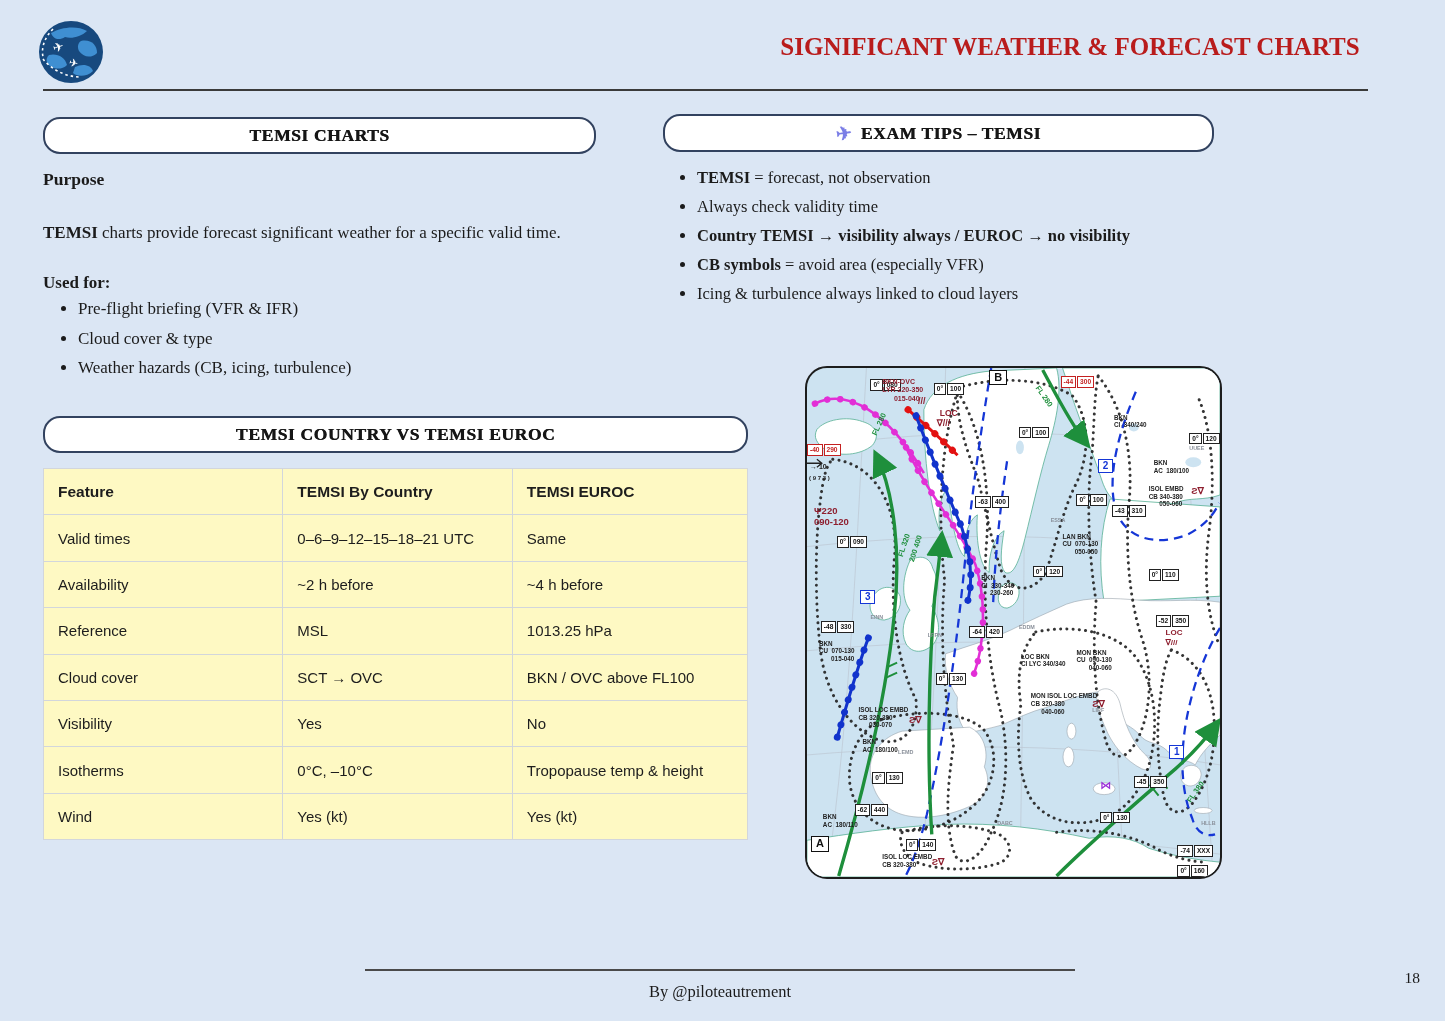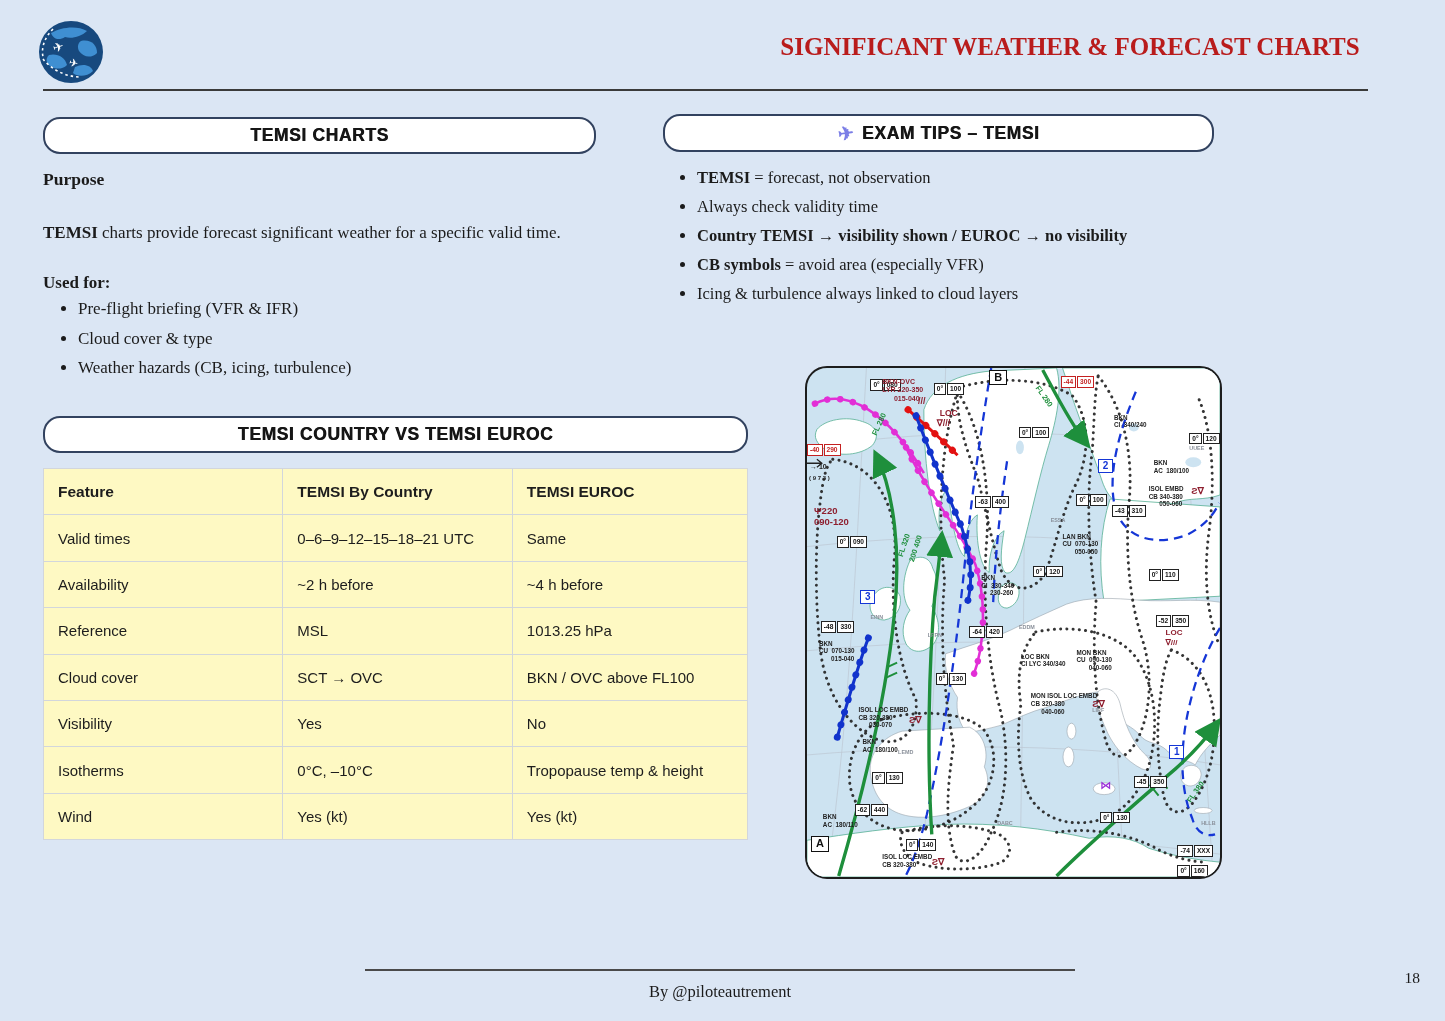--- a/index.html
+++ b/index.html
@@ -12,21 +12,21 @@
   .app-title { position:absolute; left:97px; top:31px; font-family:"Liberation Sans",sans-serif;
                font-weight:900; font-size:31px; letter-spacing:1px; color:#191919;
                text-shadow:0.6px 0 #191919; }
   .right-title { position:absolute; left:765px; top:33px; width:610px; text-align:center;
                font-family:"Liberation Serif",serif; font-weight:700; font-size:25px; color:#b91c1c; }
   .header-rule { position:absolute; left:43px; top:89px; width:1325px; height:2px; background:#3a3a3a; }
 
   
   .pill { position:absolute; background:#fff; border:2px solid #32425f; border-radius:17px;
           display:flex; align-items:center; justify-content:center; gap:8px;
-          font-family:Liberation Sans, sans-serif; font-weight:900; font-size:17.5px;
+          font-family:Liberation Serif, serif; font-weight:900; font-size:17.5px;
           letter-spacing:.6px; color:#161616; text-shadow:0.5px 0 #161616; }
   .pill-temsi   { left:43px;  top:117px; width:553px; height:37px; }
   .pill-compare { left:43px;  top:416px; width:705px; height:37px; }
   .pill-tips    { left:663px; top:114px; width:551px; height:38px; }
   .plane-ico { font-size:19px; color:#7b7ee6; text-shadow:none; transform:rotate(-8deg); }
 
   
   .purpose-h { position:absolute; left:43px; top:169px; font-size:17.5px; font-weight:700; }
   .purpose-p { position:absolute; left:43px; top:220px; width:535px; font-size:17px; line-height:26px; }
   .usedfor-h { position:absolute; left:43px; top:273px; font-size:17px; font-weight:700; }
@@ -169,21 +169,21 @@
   </tbody>
     </table>
 
   <div class="pill pill-tips">
     <span class="plane-ico">✈</span>
     <span>EXAM TIPS – TEMSI</span>
   </div>
   <ul class="tips-ul">
     <li><b>TEMSI</b><span> = forecast, not observation</span></li>
     <li><b></b><span>Always check validity time</span></li>
-    <li><b>Country TEMSI → visibility shown / EUROC → no visibility</b><span></span></li>
+    <li><b>Country TEMSI → visibility always / EUROC → no visibility</b><span></span></li>
     <li><b>CB symbols</b><span> = avoid area (especially VFR)</span></li>
     <li><b></b><span>Icing &amp; turbulence always linked to cloud layers</span></li>
   </ul>
 
   <div class="map">
     <svg viewBox="0 0 417 513" preserveAspectRatio="none">
       <defs>
         <marker id="ag" markerWidth="9" markerHeight="9" refX="6" refY="4" orient="auto">
           <path d="M0,0 L8,4 L0,8 Z" fill="#1e8f3c"></path>
         </marker>

